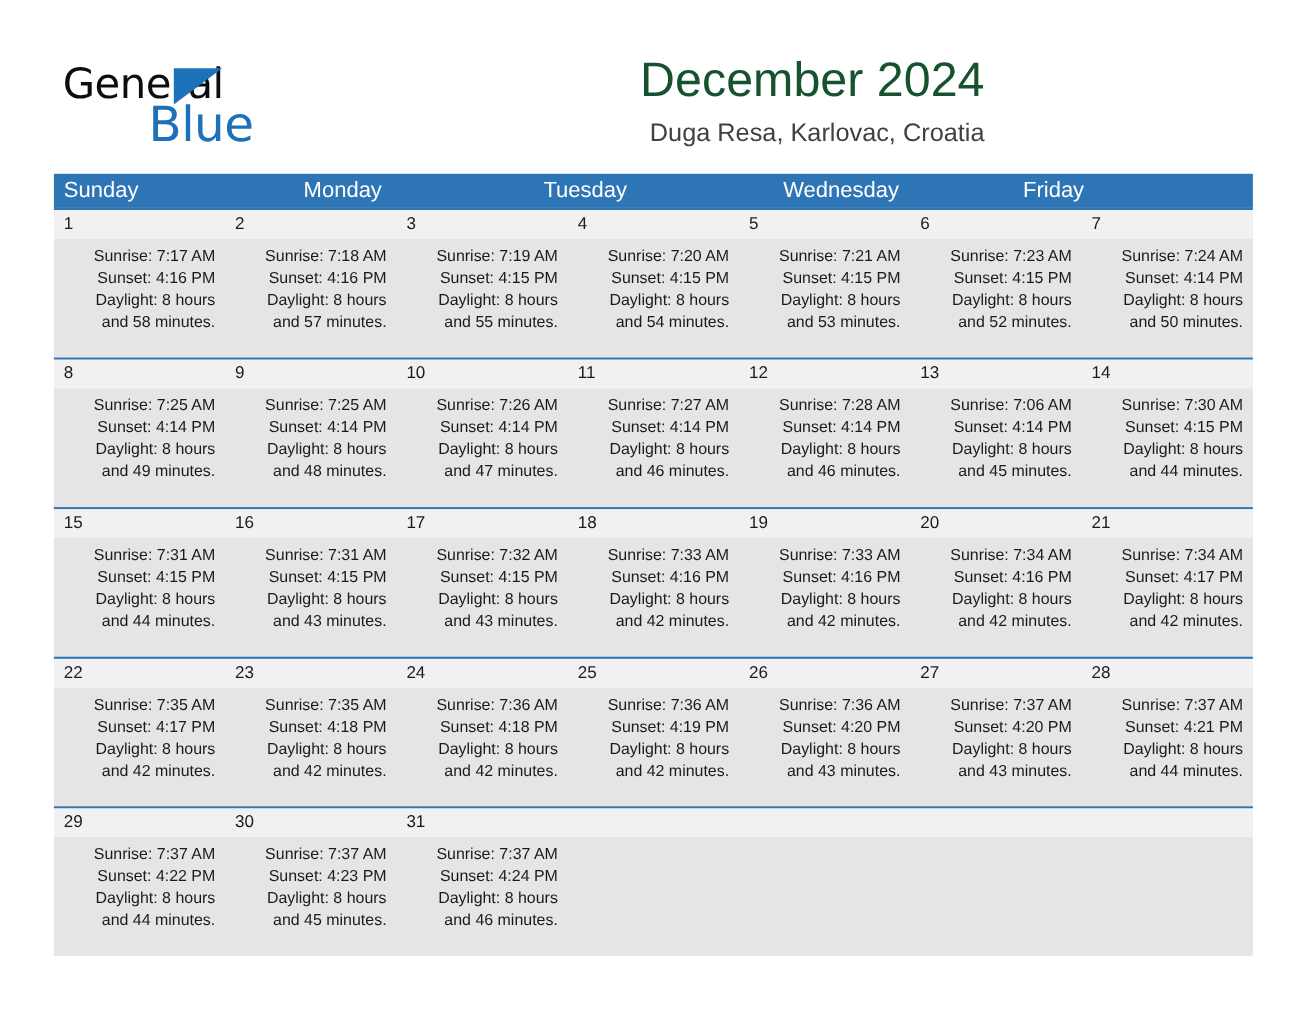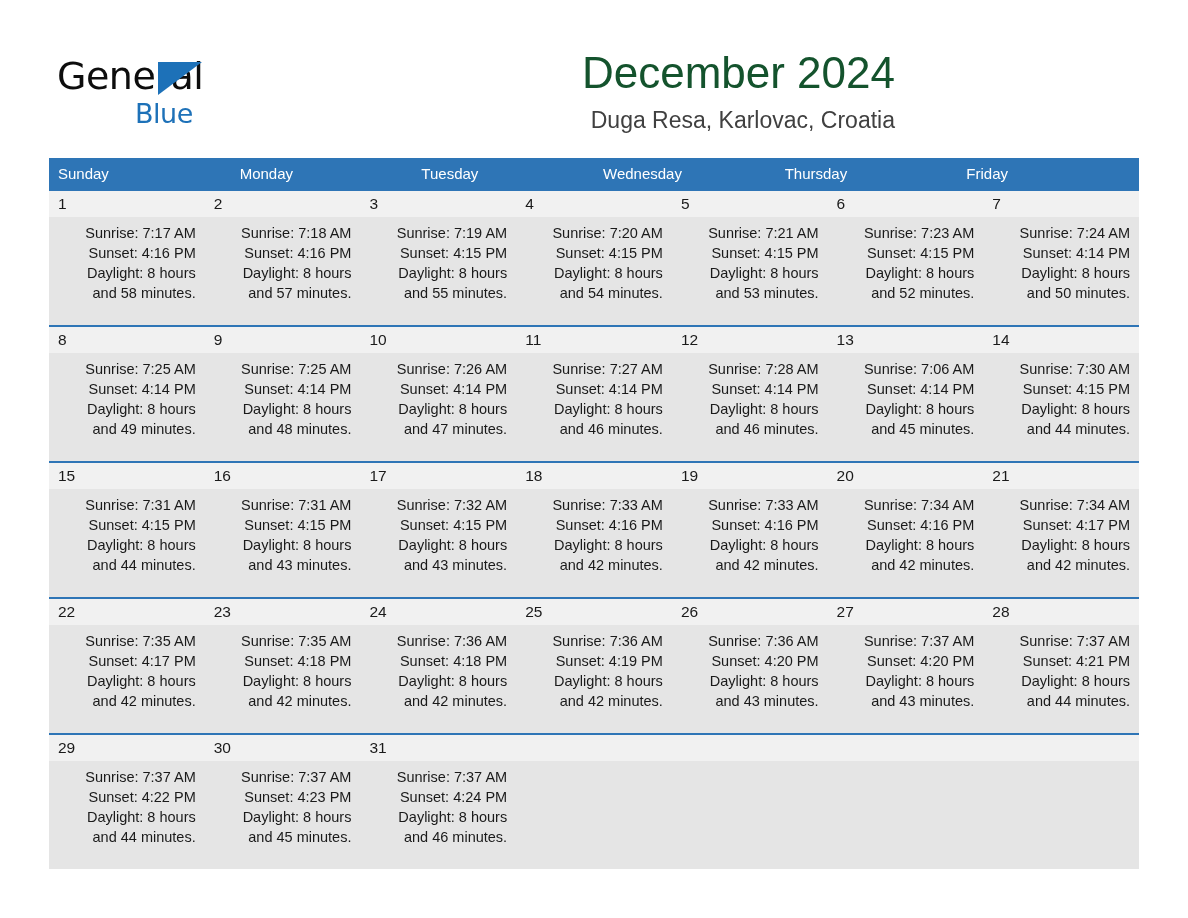--- a/index.html
+++ b/index.html
@@ -53,21 +53,21 @@
     top: 8px;
     width: 0;
     height: 0;
     border-left: 44px solid #1d71b8;
     border-bottom: 33px solid transparent;
   }
   .logo-blue {
     position: absolute;
     left: 78px;
     top: 38px;
-    font-size: 27px;
+    font-size: 44px;
     line-height: 44px;
     letter-spacing: -0.5px;
     color: #1d71b8;
     font-weight: 400;
     font-family: "DejaVu Sans", sans-serif;
   }
   .title-block {
     position: absolute;
     right: 0;
     top: 0;
@@ -98,21 +98,21 @@
   }
   .weekday-row {
     display: flex;
     background: #2e75b6;
     height: 31px;
   }
   .weekday-cell {
     flex: 1 1 0;
     min-width: 0;
     color: #ffffff;
-    font-size: 15px;
+    font-size: 20px;
     line-height: 31px;
     padding-left: 9px;
     box-sizing: border-box;
     white-space: nowrap;
     overflow: hidden;
   }
   .week {
     border-top: 2px solid #2e75b6;
   }
   .week:first-of-type {
@@ -168,21 +168,20 @@
     </div>
   </div>
 
   <div class="calendar">
 
     <div class="weekday-row">
       <div class="weekday-cell">Sunday</div>
       <div class="weekday-cell">Monday</div>
       <div class="weekday-cell">Tuesday</div>
       <div class="weekday-cell">Wednesday</div>
-      <div class="weekday-cell">Thursday</div>
       <div class="weekday-cell">Friday</div>
     </div>
 
     <div class="week">
       <div class="week-numbers">
         <div class="num-cell">1</div>
         <div class="num-cell">2</div>
         <div class="num-cell">3</div>
         <div class="num-cell">4</div>
         <div class="num-cell">5</div>

